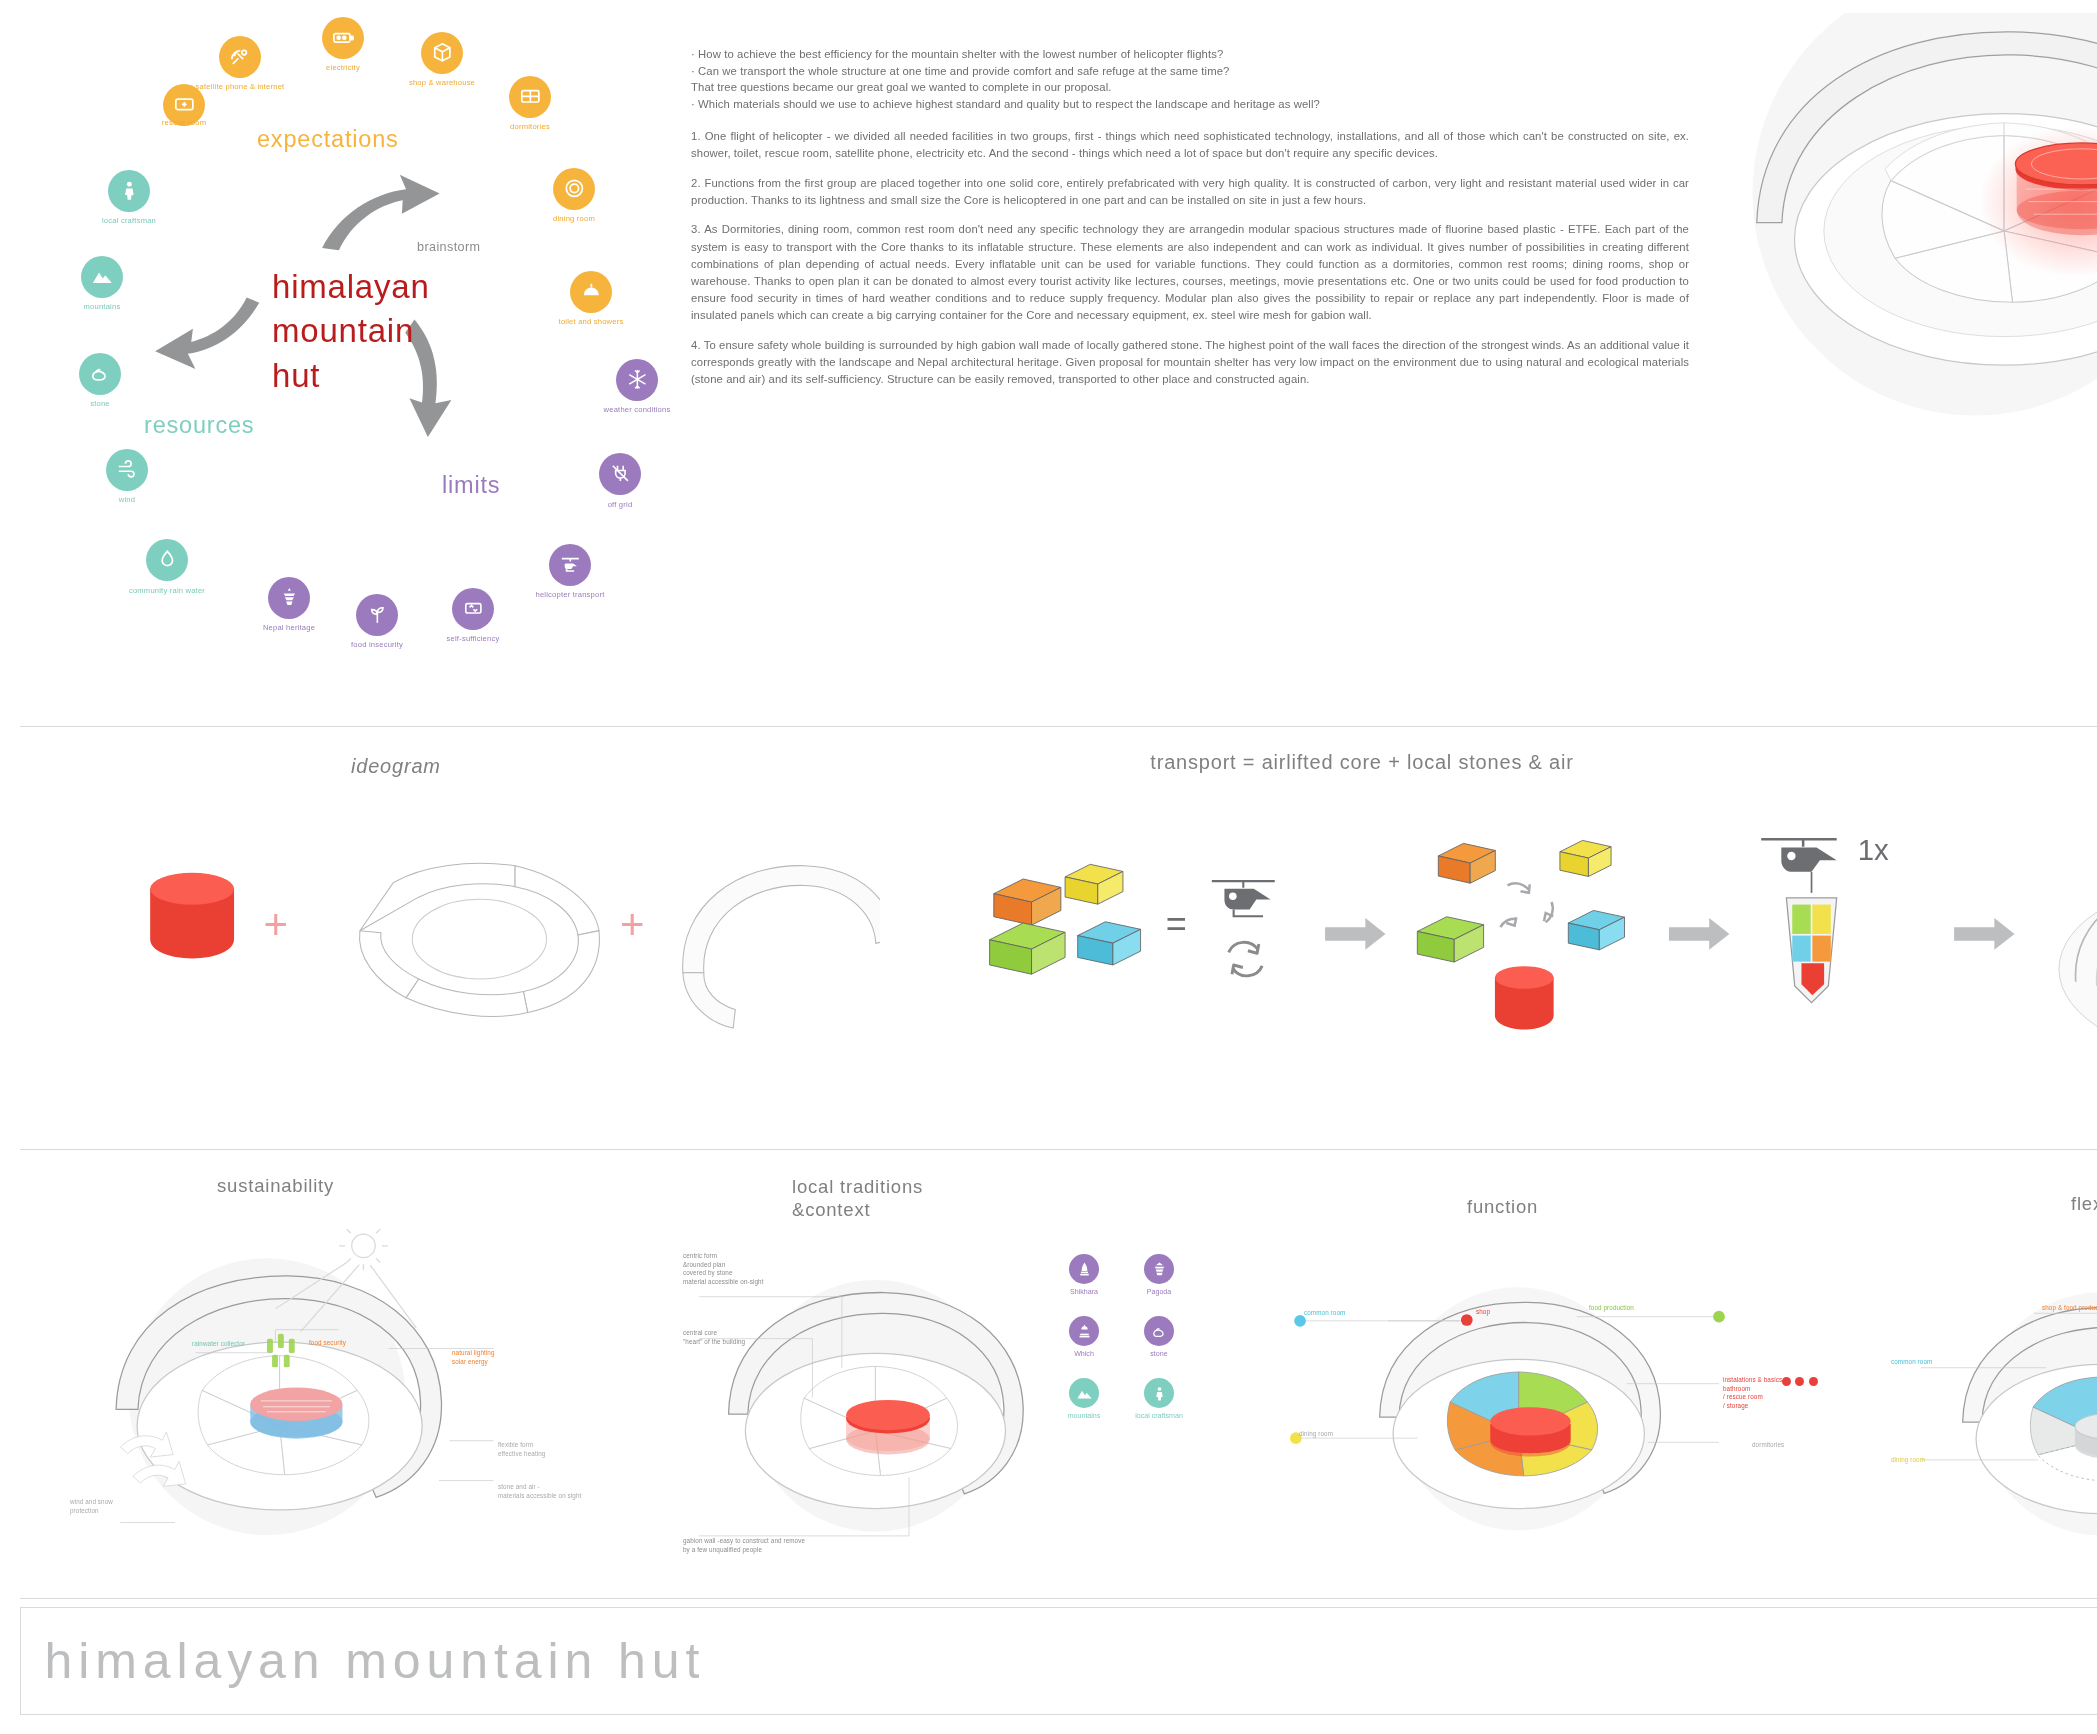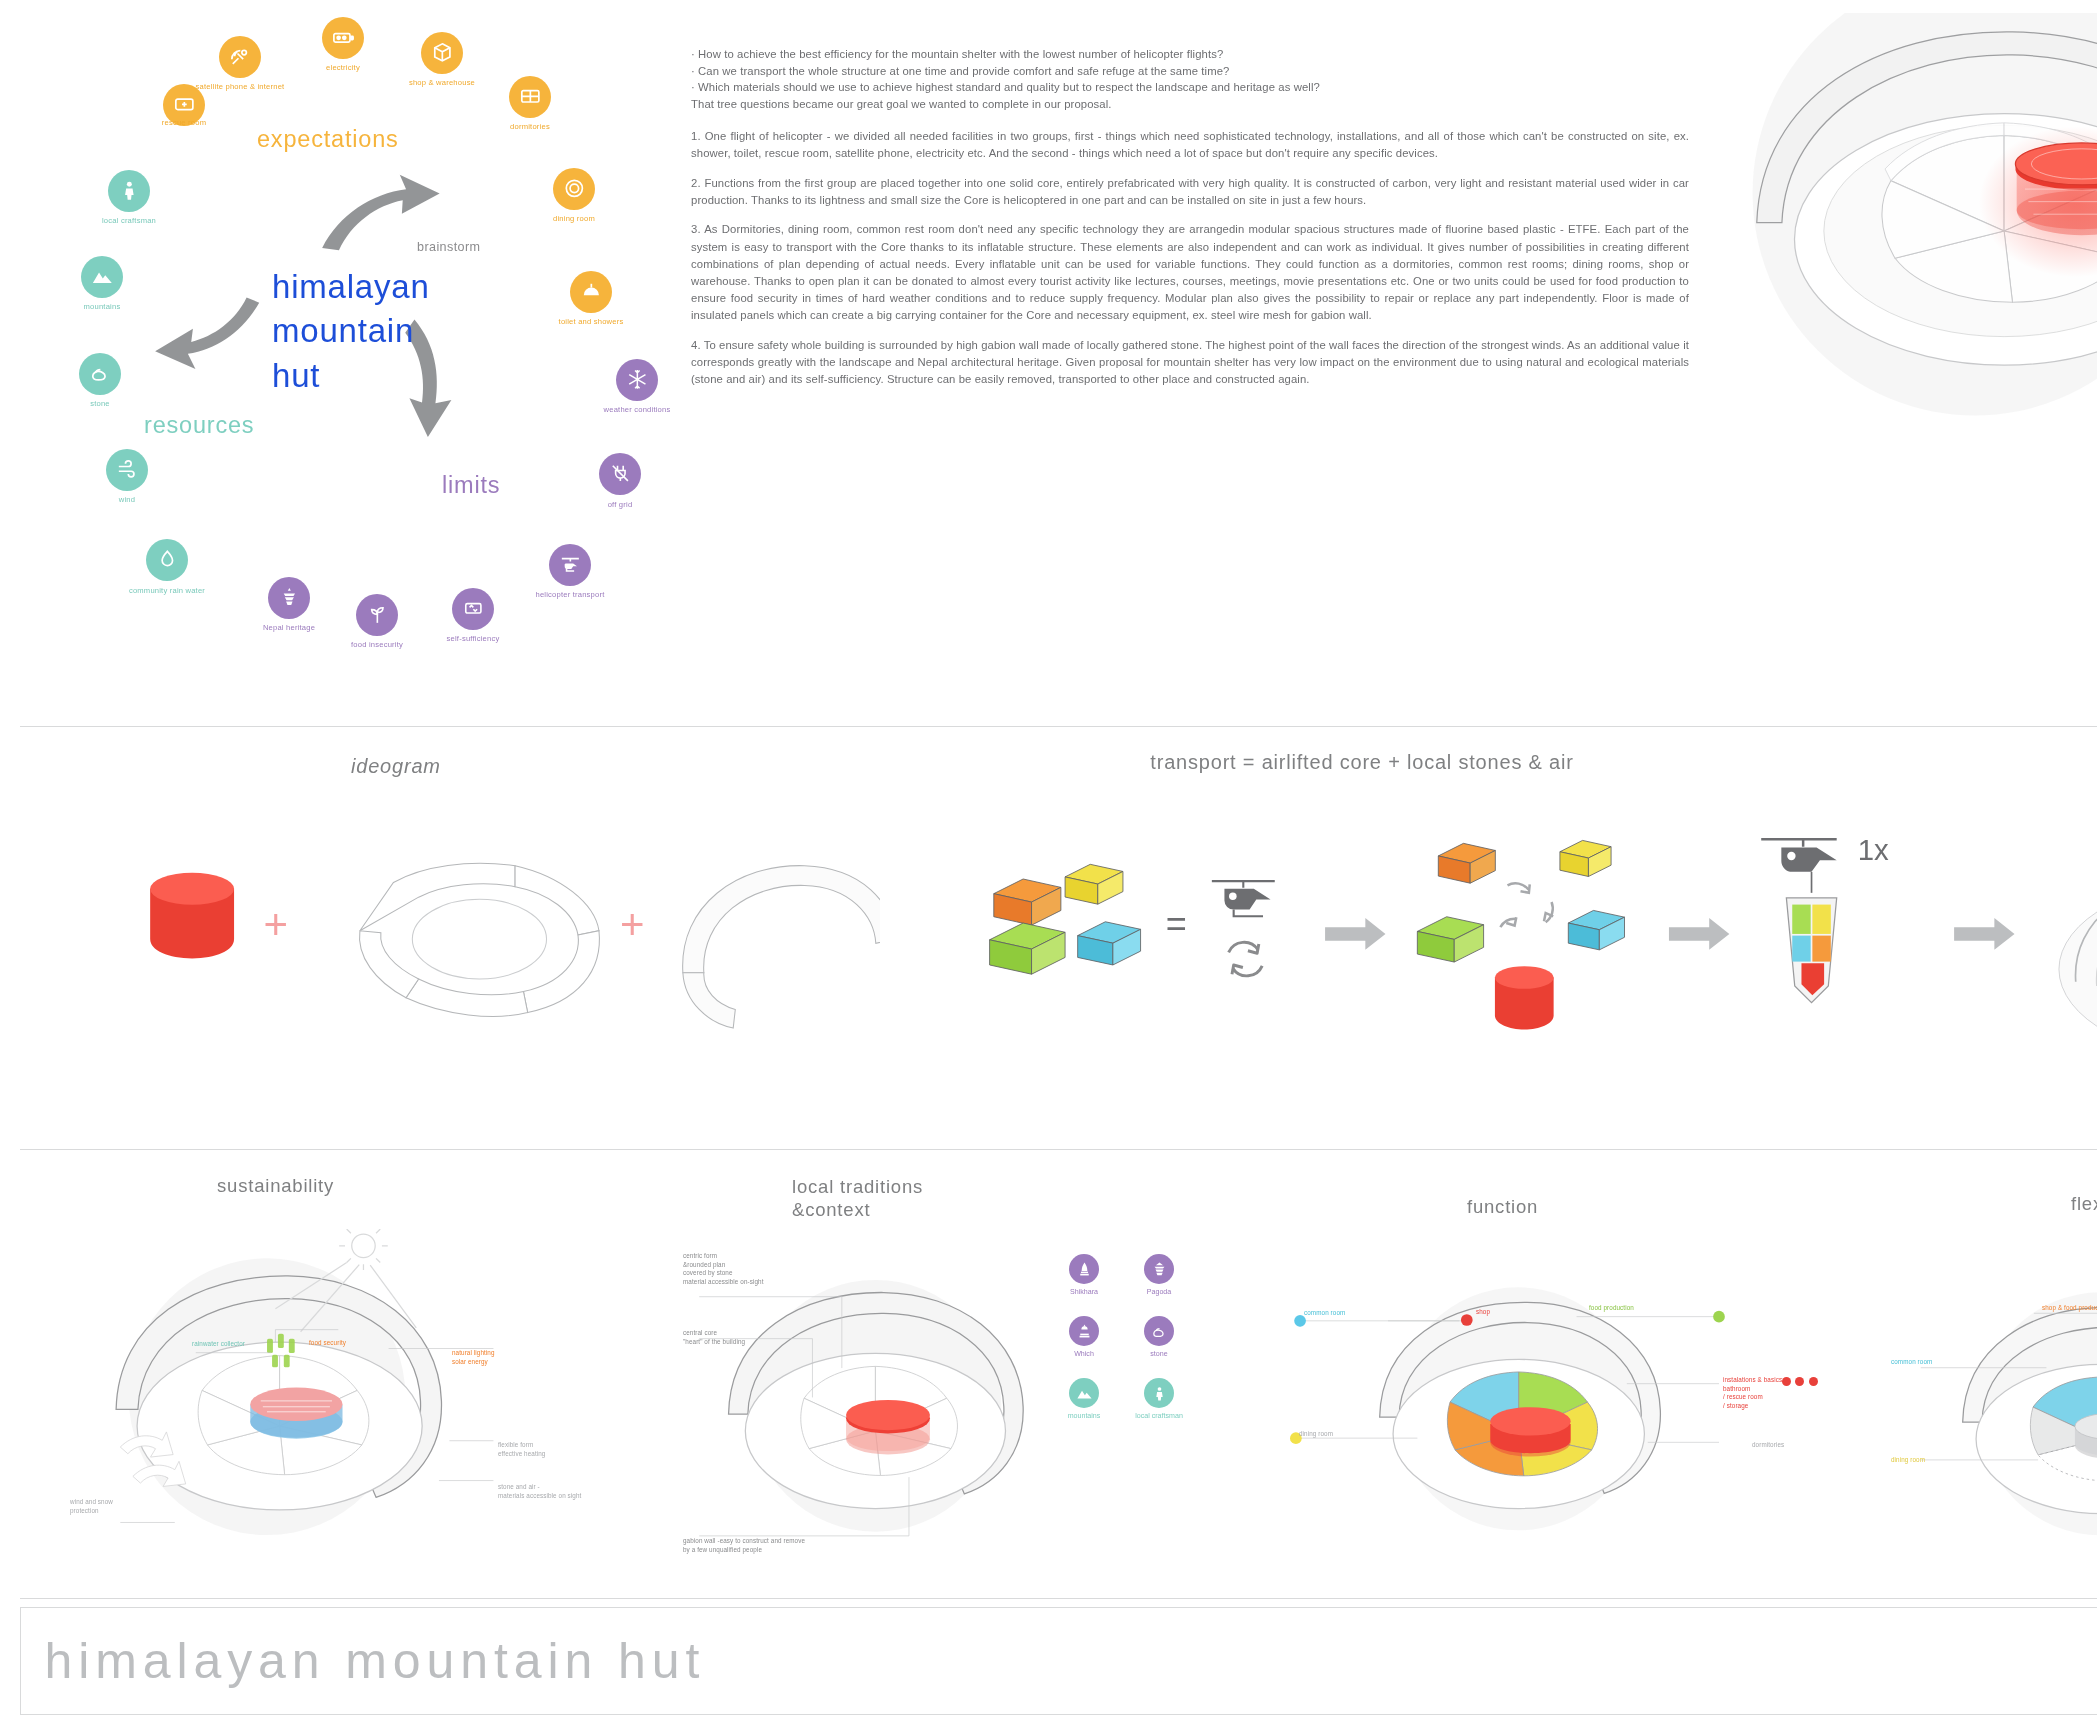--- a/index.html
+++ b/index.html
@@ -13,21 +13,21 @@
     overflow: hidden;
   }
   .board { position:absolute; inset:0; padding: 17px 20px; }
 
   
   .top { position:absolute; left:20px; top:12.6px; width:2412px; height:709px; }
 
   
   .brainstorm { position:absolute; left:42px; top:0px; width:621px; height:680px; }
   .hm-title { position:absolute; left:210px; top:252px; width:260px;
-              font-size:33px; line-height:1.35; color:#1d4ed8; font-weight:300; letter-spacing:0.8px; }
+              font-size:33px; line-height:1.35; color:#b91c1c; font-weight:300; letter-spacing:0.8px; }
   .lbl-expect { position:absolute; left:195px; top:113px; font-size:23.5px; color:#f6b43c; letter-spacing:0.8px;}
   .lbl-resources { position:absolute; left:82px; top:399px; font-size:23.5px; color:#7ecfc0; letter-spacing:0.8px;}
   .lbl-limits { position:absolute; left:380px; top:459px; font-size:23.5px; color:#9b7bbd; letter-spacing:0.8px;}
   .lbl-brainstorm { position:absolute; left:319px; top:227px; font-size:12.6px; color:#8c8c8e; letter-spacing:0.4px;margin-left:36px;}
 
   .arrow-svg { position:absolute; left:0; top:0; width:621px; height:680px; pointer-events:none;}
 
   .ico { position:absolute; width:42px; height:42px; border-radius:50%;
          display:flex; align-items:center; justify-content:center; color:#fff; }
   .ico svg { width:22.7px; height:22.7px; }
@@ -257,22 +257,22 @@
             <path d="M6 8h12l-1.6 2.6H7.6zM7.2 12h9.6L15 15H9zM8.6 16.4h6.8L14 20h-4z"></path>
           </svg>
       </div>
       <div class="ico-cap cap-p" style="left:227px; top:610px;">Nepal heritage</div>
     </div>
 
     <div class="textcol">
       <div class="q-list">
         <div>· How to achieve the best efficiency for the mountain shelter with the lowest number of helicopter flights?</div>
         <div>· Can we transport the whole structure at one time and provide comfort and safe refuge at the same time?</div>
+        <div>That tree questions became our great goal we wanted to complete in our proposal.</div>
         <div>· Which materials should we use to achieve highest standard and quality but to respect the landscape and heritage as well?</div>
-        <div>That tree questions became our great goal we wanted to complete in our proposal.</div>
       </div>
       <p>1. One flight of helicopter - we divided all needed facilities in two groups, first - things which need sophisticated technology, installations, and all of those which can't be constructed on site, ex. shower, toilet, rescue room, satellite phone, electricity etc. And the second - things which need a lot of space but don't require any specific devices.</p>
       <p>2. Functions from the first group are placed together into one solid core, entirely prefabricated with very high quality. It is constructed of carbon, very light and resistant material used wider in car production. Thanks to its lightness and small size the  Core is helicoptered in one part and can be installed on site in just a few hours.</p>
       <p>3. As Dormitories, dining room, common rest room don't need any specific technology they are arrangedin modular spacious structures made of fluorine based plastic - ETFE. Each part of the system is easy to transport with the Core thanks to its inflatable structure. These elements are also independent and can work as individual. It gives number of possibilities in creating different combinations of plan depending of actual needs. Every inflatable unit can be used for variable functions. They could function as a dormitories, common rest rooms; dining rooms, shop or warehouse. Thanks to open plan it can be donated to almost every tourist activity like lectures, courses, meetings, movie presentations etc. One or two units could be used for food production to ensure food security in times of hard weather conditions and to reduce supply frequency. Modular plan also gives the possibility to repair or replace any part independently. Floor is made of insulated panels which can create a big carrying container for the Core and necessary equipment, ex. steel wire mesh for gabion wall.</p>
       <p>4. To ensure safety whole building is surrounded by high gabion wall made of locally gathered stone. The highest point of the wall faces the direction of the strongest winds. As an additional value it corresponds greatly with the landscape and Nepal architectural heritage. Given proposal for mountain shelter has very low impact on the environment due to using natural and ecological materials (stone and air) and its self-sufficiency. Structure can be easily removed, transported to other place and constructed again.</p>
     </div>
 
     <div class="axo">
       
       <svg viewBox="0 0 1790 1250" width="751" height="524">

